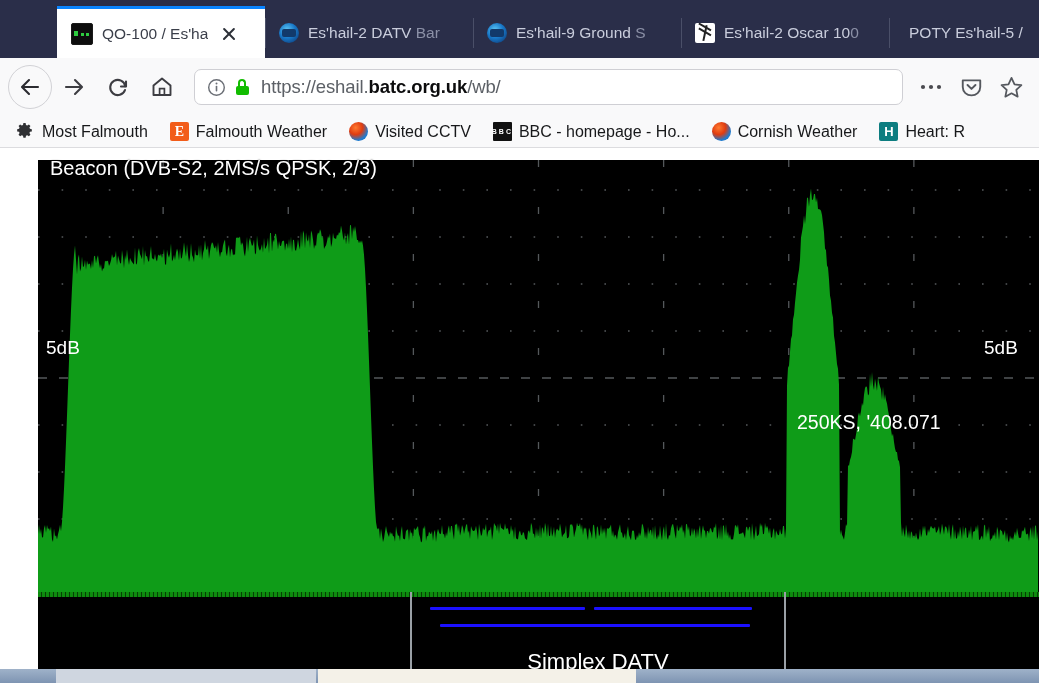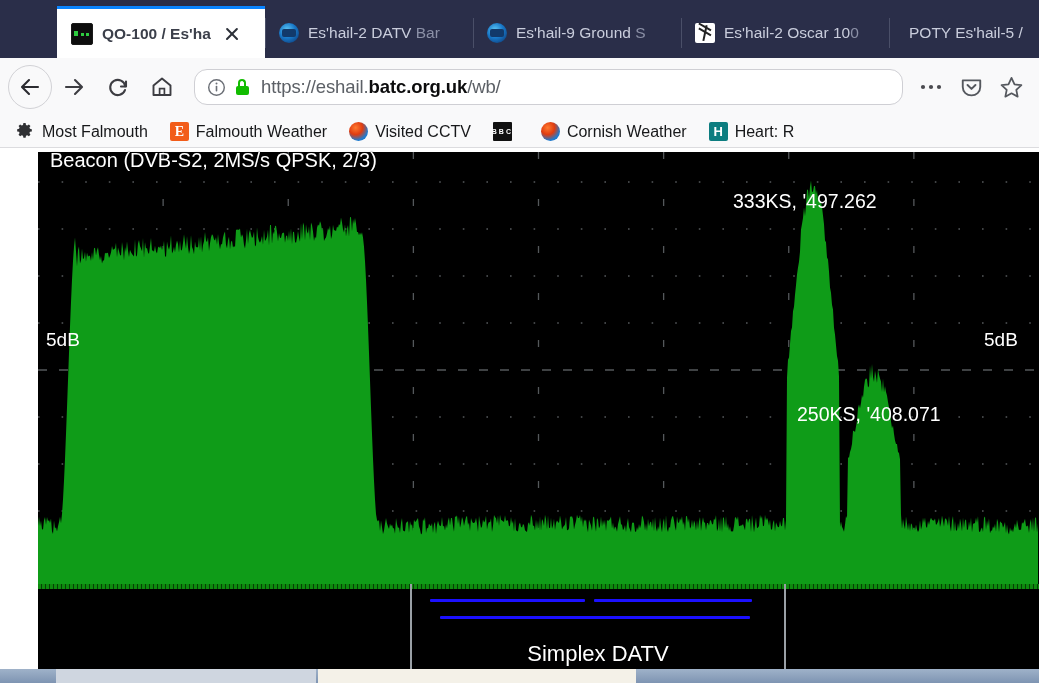--- a/index.html
+++ b/index.html
@@ -26,21 +26,20 @@
     color:#c9cddc;font-size:15.5px;
     white-space:nowrap;overflow:hidden;
   }
   .tab .tabsep{
     position:absolute;left:0;top:10px;bottom:10px;width:1px;background:#4a4f68;
   }
   .tab.active{
     background:#ffffff;color:#3b3f4a;height:52px;
     border-top:3px solid #0a84ff;
     box-shadow:0 0 0 0 rgba(0,0,0,0);
-    font-weight:bold;
   }
   .favicon{
     width:20px;height:20px;flex:0 0 20px;margin-right:9px;
     border-radius:2px;position:relative;overflow:hidden;
   }
   .fav-qo{background:#0d0d0d;border:1px solid #1a1a1a;}
   .fav-qo::before{content:"";position:absolute;left:2px;top:7px;width:4px;height:5px;background:#2ecc40;}
   .fav-qo::after{content:"";position:absolute;left:9px;top:9px;width:3px;height:3px;background:#2ecc40;box-shadow:5px 0 0 #2ecc40;}
   .fav-batc{
     background:radial-gradient(circle at 40% 35%, #5fc8f5 0%, #1878c8 45%, #0b2e66 100%);
@@ -72,21 +71,21 @@
     padding:0 8px;box-sizing:border-box;
   }
   .navbtn{
     width:44px;height:44px;flex:0 0 44px;position:relative;
     display:flex;align-items:center;justify-content:center;
   }
   .navbtn.ring{border:1.6px solid #d2d2d6;border-radius:50%;width:42px;height:42px;flex:0 0 42px;}
   .navbtn svg{display:block;}
   .urlbar{
     flex:1 1 auto;height:36px;margin:0 8px 0 10px;
-    background:#ffffff;border:1px solid #cfcfd4;border-radius:13px;
+    background:#ffffff;border:1px solid #cfcfd4;border-radius:7px;
     display:flex;align-items:center;padding:0 8px;box-sizing:border-box;
     min-width:0;
   }
   .u-ico{width:26px;flex:0 0 26px;display:flex;align-items:center;justify-content:center;}
   .padlock{width:13px;height:16px;position:relative;}
   .padlock .body{position:absolute;left:0;bottom:0;width:13px;height:9px;background:#12bc00;border-radius:2px;}
   .padlock .shackle{position:absolute;left:2.5px;top:0;width:8px;height:9px;border:2.4px solid #12bc00;border-bottom:none;border-radius:5px 5px 0 0;box-sizing:border-box;}
   .urltext{
     font-size:18.5px;color:#5c6066;white-space:nowrap;overflow:hidden;
     margin-left:6px;letter-spacing:-0.1px;
@@ -112,21 +111,21 @@
   .ico-bbc span{color:#fff;font-size:7px;letter-spacing:2px;font-weight:700;}
   .ico-heart{background:#0d7d80;display:flex;align-items:center;justify-content:center;border-radius:2px;}
   .ico-heart span{color:#fff;font-weight:700;font-size:13px;}
 
   
   .page{
     position:absolute;left:0;top:148px;width:1039px;height:521px;
     background:#ffffff;overflow:hidden;
   }
   .specwrap{
-    position:absolute;left:38px;top:4px;width:1001px;height:487px;background:#000;
+    position:absolute;left:38px;top:12px;width:1001px;height:487px;background:#000;
   }
   .plot{position:absolute;left:0;top:0;width:1001px;height:432px;overflow:hidden;background:#000;}
   .plot svg{display:block;}
   .headlabel{
     position:absolute;left:12px;top:-3px;color:#ffffff;font-size:20px;white-space:nowrap;
     text-shadow:0 0 2px #000;
   }
   .sig-label{position:absolute;color:#ffffff;font-size:19.5px;white-space:nowrap;}
   .db-left{position:absolute;color:#fff;font-size:19px;}
   .db-right{position:absolute;color:#fff;font-size:19px;}
@@ -284,20 +283,21 @@
 
     <div class="bm">
       <span class="bmi ico-cctv"></span>
       <span class="bml">Visited CCTV</span>
     </div>
 
     <div class="bm">
       <span class="bmi ico-bbc">
           <span>BBC</span>
         </span>
+      <span class="bml">BBC - homepage - Ho...</span>
     </div>
 
     <div class="bm">
       <span class="bmi ico-cctv"></span>
       <span class="bml">Cornish Weather</span>
     </div>
 
     <div class="bm">
       <span class="bmi ico-heart">
           <span>H</span>
@@ -332,21 +332,20 @@
               <line x1="625.625" x2="625.625" y1="0" y2="432" stroke="#9aa0a6" stroke-width="1.3" stroke-dasharray="7 40"></line>
               <line x1="750.75" x2="750.75" y1="0" y2="432" stroke="#9aa0a6" stroke-width="1.3" stroke-dasharray="7 40"></line>
               <line x1="875.875" x2="875.875" y1="0" y2="432" stroke="#9aa0a6" stroke-width="1.3" stroke-dasharray="7 40"></line>
             </g>
             <path d="M 0 432 L 0 373.8 L 1 364.8 L 2 373.9 L 3 368.8 L 4 377.0 L 5 377.8 L 6 368.2 L 7 364.9 L 8 372.8 L 9 365.1 L 10 369.2 L 11 368.0 L 12 371.0 L 13 366.4 L 14 379.2 L 15 381.9 L 16 368.5 L 17 376.6 L 18 375.2 L 19 379.5 L 20 374.2 L 21 370.2 L 22 364.8 L 23 371.2 L 24 361.9 L 25 347.5 L 26 328.8 L 27 306.7 L 28 282.0 L 29 255.6 L 30 228.3 L 31 201.0 L 32 174.6 L 33 149.9 L 34 127.8 L 35 109.1 L 36 94.7 L 37 85.4 L 38 99.4 L 39 114.4 L 40 98.0 L 41 94.6 L 42 111.6 L 43 108.2 L 44 96.4 L 45 107.3 L 46 105.9 L 47 99.7 L 48 109.8 L 49 100.4 L 50 104.7 L 51 103.4 L 52 104.1 L 53 109.0 L 54 100.1 L 55 107.9 L 56 96.3 L 57 95.7 L 58 103.4 L 59 98.0 L 60 95.3 L 61 102.7 L 62 108.3 L 63 104.1 L 64 111.5 L 65 108.3 L 66 108.8 L 67 100.7 L 68 101.4 L 69 100.8 L 70 101.0 L 71 106.0 L 72 103.8 L 73 100.5 L 74 94.1 L 75 98.0 L 76 96.9 L 77 96.4 L 78 90.7 L 79 105.2 L 80 95.6 L 81 99.0 L 82 102.7 L 83 103.8 L 84 90.1 L 85 97.1 L 86 108.2 L 87 95.0 L 88 100.1 L 89 89.2 L 90 98.8 L 91 105.1 L 92 97.7 L 93 100.3 L 94 101.9 L 95 103.2 L 96 104.5 L 97 87.3 L 98 104.8 L 99 103.3 L 100 91.6 L 101 88.1 L 102 93.9 L 103 96.4 L 104 99.3 L 105 86.1 L 106 105.7 L 107 89.9 L 108 96.6 L 109 95.9 L 110 100.5 L 111 101.9 L 112 93.8 L 113 86.1 L 114 98.5 L 115 98.6 L 116 99.7 L 117 93.7 L 118 99.6 L 119 101.5 L 120 95.4 L 121 94.4 L 122 96.2 L 123 93.4 L 124 97.9 L 125 95.9 L 126 88.8 L 127 103.7 L 128 105.3 L 129 89.6 L 130 94.7 L 131 97.7 L 132 93.7 L 133 83.3 L 134 101.6 L 135 99.2 L 136 94.7 L 137 100.3 L 138 92.8 L 139 88.4 L 140 91.7 L 141 100.6 L 142 88.4 L 143 98.8 L 144 97.6 L 145 90.9 L 146 82.2 L 147 90.3 L 148 96.7 L 149 83.9 L 150 94.8 L 151 102.0 L 152 97.2 L 153 83.0 L 154 94.9 L 155 97.4 L 156 102.3 L 157 89.5 L 158 95.4 L 159 94.8 L 160 95.8 L 161 85.0 L 162 98.4 L 163 84.3 L 164 100.6 L 165 93.1 L 166 89.3 L 167 79.9 L 168 88.6 L 169 90.3 L 170 85.3 L 171 99.1 L 172 91.2 L 173 85.2 L 174 82.2 L 175 83.5 L 176 87.5 L 177 88.4 L 178 85.3 L 179 92.7 L 180 81.9 L 181 91.3 L 182 97.2 L 183 91.9 L 184 92.5 L 185 85.5 L 186 81.8 L 187 79.5 L 188 92.8 L 189 96.3 L 190 88.3 L 191 84.8 L 192 97.2 L 193 89.8 L 194 88.8 L 195 95.5 L 196 94.1 L 197 95.0 L 198 78.0 L 199 77.5 L 200 77.7 L 201 77.7 L 202 76.5 L 203 85.5 L 204 82.3 L 205 84.5 L 206 92.9 L 207 96.6 L 208 88.6 L 209 76.7 L 210 91.9 L 211 81.3 L 212 77.8 L 213 82.5 L 214 86.0 L 215 84.8 L 216 79.5 L 217 94.5 L 218 92.9 L 219 75.3 L 220 85.0 L 221 88.9 L 222 90.7 L 223 88.2 L 224 84.0 L 225 92.7 L 226 77.8 L 227 89.0 L 228 87.4 L 229 84.8 L 230 77.4 L 231 93.5 L 232 73.0 L 233 72.9 L 234 91.9 L 235 79.4 L 236 82.2 L 237 74.0 L 238 73.7 L 239 80.2 L 240 89.5 L 241 81.1 L 242 85.7 L 243 86.0 L 244 81.4 L 245 80.8 L 246 80.8 L 247 90.7 L 248 84.3 L 249 83.3 L 250 89.0 L 251 78.8 L 252 89.0 L 253 76.3 L 254 92.2 L 255 80.0 L 256 79.7 L 257 89.7 L 258 91.1 L 259 85.9 L 260 78.9 L 261 85.4 L 262 89.7 L 263 71.0 L 264 87.3 L 265 70.5 L 266 73.5 L 267 88.5 L 268 72.3 L 269 79.5 L 270 81.8 L 271 74.3 L 272 88.1 L 273 70.5 L 274 72.9 L 275 79.6 L 276 89.0 L 277 84.6 L 278 86.6 L 279 75.8 L 280 72.6 L 281 73.8 L 282 69.2 L 283 71.8 L 284 78.6 L 285 76.1 L 286 88.9 L 287 86.7 L 288 85.6 L 289 81.4 L 290 76.0 L 291 78.5 L 292 73.4 L 293 87.1 L 294 83.4 L 295 72.7 L 296 78.2 L 297 78.2 L 298 79.3 L 299 74.5 L 300 75.7 L 301 71.9 L 302 73.4 L 303 65.6 L 304 70.5 L 305 77.2 L 306 80.6 L 307 72.3 L 308 84.5 L 309 76.8 L 310 73.1 L 311 84.8 L 312 64.9 L 313 65.2 L 314 79.2 L 315 67.1 L 316 72.1 L 317 66.0 L 318 71.6 L 319 80.0 L 320 80.0 L 321 83.3 L 322 80.4 L 323 83.0 L 324 80.2 L 325 85.4 L 326 94.7 L 327 109.1 L 328 127.8 L 329 149.9 L 330 174.6 L 331 201.0 L 332 228.3 L 333 255.6 L 334 282.0 L 335 306.7 L 336 328.8 L 337 347.5 L 338 361.9 L 339 368.0 L 340 369.6 L 341 367.8 L 342 378.9 L 343 368.4 L 344 375.1 L 345 382.0 L 346 378.4 L 347 371.7 L 348 365.9 L 349 371.6 L 350 374.4 L 351 377.0 L 352 371.4 L 353 374.6 L 354 372.5 L 355 376.2 L 356 376.3 L 357 381.7 L 358 365.9 L 359 372.2 L 360 376.0 L 361 375.3 L 362 381.1 L 363 370.8 L 364 366.0 L 365 378.3 L 366 379.3 L 367 379.2 L 368 370.8 L 369 370.3 L 370 369.0 L 371 380.9 L 372 369.0 L 373 373.7 L 374 372.0 L 375 378.9 L 376 367.5 L 377 369.9 L 378 369.2 L 379 367.6 L 380 365.9 L 381 374.2 L 382 377.2 L 383 382.4 L 384 381.2 L 385 366.9 L 386 369.2 L 387 365.2 L 388 381.0 L 389 375.7 L 390 376.4 L 391 371.6 L 392 373.2 L 393 374.3 L 394 370.9 L 395 381.1 L 396 372.2 L 397 369.7 L 398 382.1 L 399 373.0 L 400 368.7 L 401 372.2 L 402 374.3 L 403 373.4 L 404 365.0 L 405 374.5 L 406 373.8 L 407 378.4 L 408 372.2 L 409 376.3 L 410 368.8 L 411 365.2 L 412 373.4 L 413 366.1 L 414 365.9 L 415 373.7 L 416 379.8 L 417 364.3 L 418 365.1 L 419 363.3 L 420 371.9 L 421 364.8 L 422 375.7 L 423 371.5 L 424 365.1 L 425 367.8 L 426 374.1 L 427 369.2 L 428 365.2 L 429 363.8 L 430 373.0 L 431 370.2 L 432 379.0 L 433 366.1 L 434 369.3 L 435 371.1 L 436 370.9 L 437 369.9 L 438 365.7 L 439 371.4 L 440 380.0 L 441 363.8 L 442 370.3 L 443 376.1 L 444 374.4 L 445 367.5 L 446 370.5 L 447 369.0 L 448 363.8 L 449 377.2 L 450 372.2 L 451 369.7 L 452 370.6 L 453 366.3 L 454 380.0 L 455 373.8 L 456 363.1 L 457 365.0 L 458 366.2 L 459 371.3 L 460 363.5 L 461 374.0 L 462 362.7 L 463 367.7 L 464 368.6 L 465 369.3 L 466 370.1 L 467 363.2 L 468 369.1 L 469 368.3 L 470 368.4 L 471 374.6 L 472 373.4 L 473 365.1 L 474 371.8 L 475 368.7 L 476 379.6 L 477 366.1 L 478 377.9 L 479 379.3 L 480 379.3 L 481 372.5 L 482 370.6 L 483 374.8 L 484 375.4 L 485 372.1 L 486 373.0 L 487 378.2 L 488 379.2 L 489 380.0 L 490 371.7 L 491 370.3 L 492 373.5 L 493 362.8 L 494 365.5 L 495 374.0 L 496 373.5 L 497 378.4 L 498 367.4 L 499 377.0 L 500 368.5 L 501 378.8 L 502 364.2 L 503 378.6 L 504 367.1 L 505 369.0 L 506 374.1 L 507 362.8 L 508 367.2 L 509 377.3 L 510 363.5 L 511 375.5 L 512 376.3 L 513 365.7 L 514 376.8 L 515 373.5 L 516 366.7 L 517 378.1 L 518 370.9 L 519 368.5 L 520 370.1 L 521 371.0 L 522 363.5 L 523 369.1 L 524 377.4 L 525 375.1 L 526 374.0 L 527 372.6 L 528 364.9 L 529 378.0 L 530 378.3 L 531 376.3 L 532 364.6 L 533 364.8 L 534 364.3 L 535 366.9 L 536 377.4 L 537 372.7 L 538 369.1 L 539 362.8 L 540 365.9 L 541 365.9 L 542 363.1 L 543 370.0 L 544 364.6 L 545 375.2 L 546 367.3 L 547 369.6 L 548 367.3 L 549 375.5 L 550 380.3 L 551 367.4 L 552 370.4 L 553 373.4 L 554 378.7 L 555 365.6 L 556 364.6 L 557 372.9 L 558 379.7 L 559 365.9 L 560 367.7 L 561 376.4 L 562 373.9 L 563 364.4 L 564 374.8 L 565 367.9 L 566 373.3 L 567 367.5 L 568 379.0 L 569 367.7 L 570 369.0 L 571 368.3 L 572 367.0 L 573 364.5 L 574 376.5 L 575 370.4 L 576 377.7 L 577 374.4 L 578 375.8 L 579 379.7 L 580 372.3 L 581 368.2 L 582 364.3 L 583 372.2 L 584 372.8 L 585 378.3 L 586 376.5 L 587 373.1 L 588 380.0 L 589 371.6 L 590 365.9 L 591 375.0 L 592 377.4 L 593 380.3 L 594 371.2 L 595 370.3 L 596 371.3 L 597 379.2 L 598 380.0 L 599 375.1 L 600 378.3 L 601 371.9 L 602 376.3 L 603 372.7 L 604 363.4 L 605 365.3 L 606 370.1 L 607 378.6 L 608 371.4 L 609 379.3 L 610 366.8 L 611 374.3 L 612 370.4 L 613 369.5 L 614 376.1 L 615 366.3 L 616 379.3 L 617 365.1 L 618 375.7 L 619 379.8 L 620 373.9 L 621 377.8 L 622 365.6 L 623 374.8 L 624 380.3 L 625 370.3 L 626 366.3 L 627 379.1 L 628 363.0 L 629 376.9 L 630 379.9 L 631 374.8 L 632 376.1 L 633 368.2 L 634 364.9 L 635 363.8 L 636 368.4 L 637 374.9 L 638 378.8 L 639 364.6 L 640 370.4 L 641 370.7 L 642 366.3 L 643 368.7 L 644 364.2 L 645 372.9 L 646 369.6 L 647 378.7 L 648 363.9 L 649 364.3 L 650 370.7 L 651 366.2 L 652 376.8 L 653 374.7 L 654 367.4 L 655 375.5 L 656 368.3 L 657 371.2 L 658 378.4 L 659 368.2 L 660 377.2 L 661 369.2 L 662 365.0 L 663 379.0 L 664 370.7 L 665 365.3 L 666 370.4 L 667 370.6 L 668 378.3 L 669 371.0 L 670 371.0 L 671 373.7 L 672 368.3 L 673 368.4 L 674 372.0 L 675 372.4 L 676 366.4 L 677 368.3 L 678 362.9 L 679 379.3 L 680 376.6 L 681 366.8 L 682 379.7 L 683 364.6 L 684 380.3 L 685 365.1 L 686 366.3 L 687 376.1 L 688 364.0 L 689 376.5 L 690 371.3 L 691 378.7 L 692 374.3 L 693 379.8 L 694 379.1 L 695 379.7 L 696 374.1 L 697 365.2 L 698 365.4 L 699 367.9 L 700 364.2 L 701 374.2 L 702 373.8 L 703 373.6 L 704 373.3 L 705 371.9 L 706 374.9 L 707 378.2 L 708 367.5 L 709 366.6 L 710 371.0 L 711 367.5 L 712 366.4 L 713 379.9 L 714 362.9 L 715 372.1 L 716 380.3 L 717 373.1 L 718 365.6 L 719 376.2 L 720 375.6 L 721 374.1 L 722 362.8 L 723 367.0 L 724 364.0 L 725 374.2 L 726 373.8 L 727 362.8 L 728 368.5 L 729 365.7 L 730 368.6 L 731 373.7 L 732 367.4 L 733 377.5 L 734 377.5 L 735 370.5 L 736 367.9 L 737 379.4 L 738 370.2 L 739 373.0 L 740 375.3 L 741 375.0 L 742 368.8 L 743 373.6 L 744 374.4 L 745 366.0 L 746 366.1 L 747 378.5 L 748 368.3 L 749 225.4 L 750 207.7 L 751 205.6 L 752 191.9 L 753 179.0 L 754 175.4 L 755 159.2 L 756 154.8 L 757 142.8 L 758 133.3 L 759 122.6 L 760 115.5 L 761 109.8 L 762 99.7 L 763 77.4 L 764 72.0 L 765 66.0 L 766 55.2 L 767 64.3 L 768 53.6 L 769 37.9 L 770 37.5 L 771 47.0 L 772 35.0 L 773 28.4 L 774 39.9 L 775 39.5 L 776 33.9 L 777 33.9 L 778 42.4 L 779 37.7 L 780 48.9 L 781 49.3 L 782 49.5 L 783 50.7 L 784 54.9 L 785 63.4 L 786 72.3 L 787 88.6 L 788 90.2 L 789 105.6 L 790 107.6 L 791 119.4 L 792 135.6 L 793 140.7 L 794 152.7 L 795 157.6 L 796 175.8 L 797 182.5 L 798 193.3 L 799 204.0 L 800 208.8 L 801 224.4 L 802 375.1 L 803 369.4 L 804 374.7 L 805 377.0 L 806 379.7 L 807 372.7 L 808 364.1 L 809 366.2 L 810 305.3 L 811 305.8 L 812 300.1 L 813 296.9 L 814 291.9 L 815 279.1 L 816 278.7 L 817 280.3 L 818 274.5 L 819 268.8 L 820 256.0 L 821 252.4 L 822 256.3 L 823 251.1 L 824 242.8 L 825 245.9 L 826 234.8 L 827 228.0 L 828 226.2 L 829 227.2 L 830 235.4 L 831 234.0 L 832 213.7 L 833 226.9 L 834 212.0 L 835 224.8 L 836 229.9 L 837 218.8 L 838 224.3 L 839 230.9 L 840 216.7 L 841 222.8 L 842 226.5 L 843 229.6 L 844 239.9 L 845 226.5 L 846 240.6 L 847 234.0 L 848 240.1 L 849 243.6 L 850 250.0 L 851 255.5 L 852 258.7 L 853 269.5 L 854 276.3 L 855 273.6 L 856 281.9 L 857 288.4 L 858 291.9 L 859 292.0 L 860 300.1 L 861 300.9 L 862 307.2 L 863 362.7 L 864 376.7 L 865 366.9 L 866 372.9 L 867 377.3 L 868 364.4 L 869 371.4 L 870 378.2 L 871 370.5 L 872 378.9 L 873 371.2 L 874 372.7 L 875 378.5 L 876 374.7 L 877 378.3 L 878 372.5 L 879 377.6 L 880 379.9 L 881 377.9 L 882 368.2 L 883 377.6 L 884 373.8 L 885 365.7 L 886 370.9 L 887 365.5 L 888 374.4 L 889 376.1 L 890 369.0 L 891 372.9 L 892 368.3 L 893 365.7 L 894 367.7 L 895 368.4 L 896 368.4 L 897 366.6 L 898 373.0 L 899 371.7 L 900 369.4 L 901 366.1 L 902 375.1 L 903 370.9 L 904 363.5 L 905 368.7 L 906 374.7 L 907 366.7 L 908 366.6 L 909 369.1 L 910 374.1 L 911 363.9 L 912 374.0 L 913 379.7 L 914 368.5 L 915 364.1 L 916 379.7 L 917 368.9 L 918 378.4 L 919 378.5 L 920 370.9 L 921 376.9 L 922 366.6 L 923 371.7 L 924 379.3 L 925 365.5 L 926 375.9 L 927 368.4 L 928 367.2 L 929 378.2 L 930 377.0 L 931 369.5 L 932 375.0 L 933 365.5 L 934 380.2 L 935 371.8 L 936 371.5 L 937 370.9 L 938 365.7 L 939 370.7 L 940 364.1 L 941 379.6 L 942 380.1 L 943 377.0 L 944 375.4 L 945 380.0 L 946 365.7 L 947 364.4 L 948 377.9 L 949 368.4 L 950 374.2 L 951 366.3 L 952 381.3 L 953 378.5 L 954 378.7 L 955 374.3 L 956 376.5 L 957 371.8 L 958 379.8 L 959 366.7 L 960 370.1 L 961 379.9 L 962 369.2 L 963 370.6 L 964 371.3 L 965 375.7 L 966 373.5 L 967 370.1 L 968 381.3 L 969 372.5 L 970 380.1 L 971 382.4 L 972 375.2 L 973 379.5 L 974 377.1 L 975 380.2 L 976 375.4 L 977 371.2 L 978 376.2 L 979 367.8 L 980 373.2 L 981 378.2 L 982 377.5 L 983 378.0 L 984 370.2 L 985 371.8 L 986 369.7 L 987 366.7 L 988 373.9 L 989 374.6 L 990 373.3 L 991 380.9 L 992 370.7 L 993 367.1 L 994 378.4 L 995 365.2 L 996 380.1 L 997 365.8 L 998 365.4 L 999 380.6 L 1000 371.6 L 1000 432 Z" fill="#0f9c18"></path>
           </svg>
       </div>
 
       <div class="headlabel">Beacon (DVB-S2, 2MS/s QPSK, 2/3)</div>
 
-      <div class="sig-label" style="left:695px;top:38px;">333KS, '497.262</div>
 
       <div class="sig-label" style="left:759px;top:251px;">250KS, '408.071</div>
 
       <div class="db-left" style="left:8px;top:177px;">5dB</div>
 
       <div class="db-right" style="left:946px;top:177px;">5dB</div>
 
       <div class="bands">
         <div class="greenrule"></div>
 

